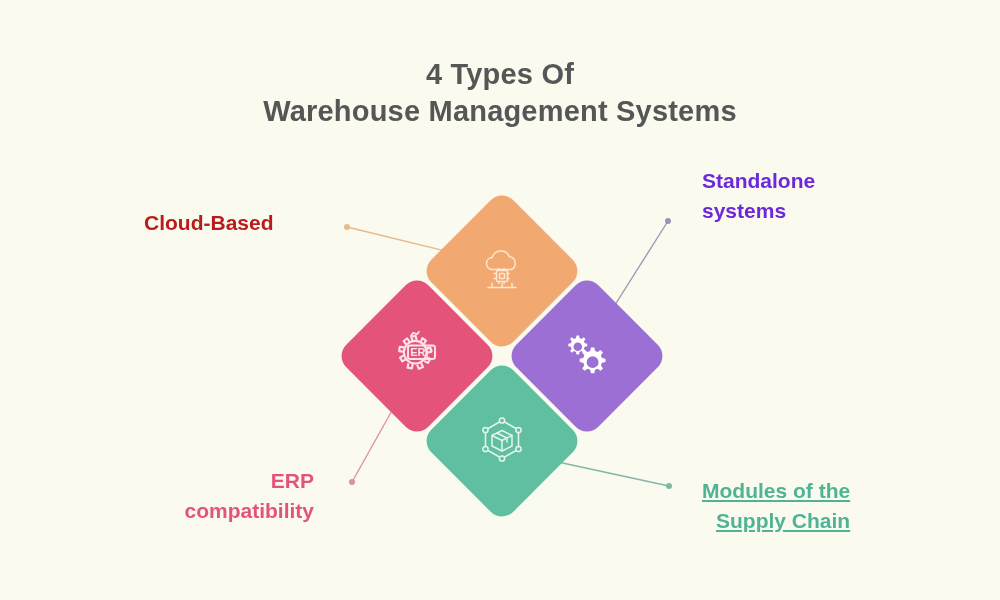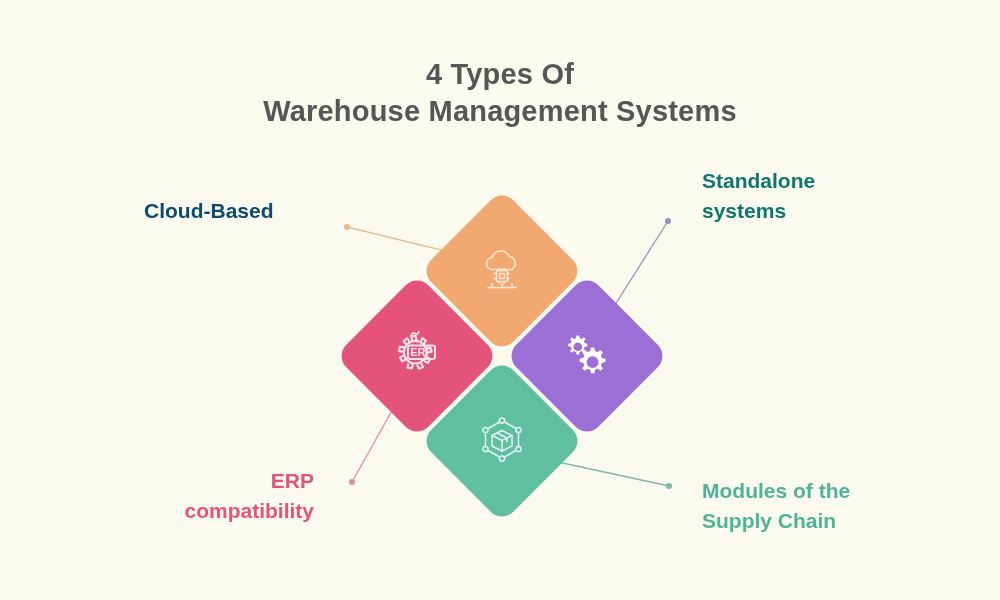--- a/index.html
+++ b/index.html
@@ -94,38 +94,39 @@
   
   .label {
     position: absolute;
     font-family: "Liberation Sans", sans-serif;
     font-weight: bold;
     font-size: 21px;
     line-height: 1.42;
     white-space: pre-line;
   }
   .label.cloud-label {
-    left: 144px; top: 196px;
-    color: #0c4a6e;
+    left: 144px; top: 208px;
+    color: #b91c1c;
     text-align: left;
   }
   .label.standalone-label {
     left: 702px; top: 166px;
-    color: #0f766e;
+    color: #6d28d9;
     text-align: left;
   }
   .label.erp-label {
     right: 686px; top: 466px;
     color: #E3537A;
     text-align: right;
   }
   .label.modules-label {
     left: 702px; top: 476px;
     color: #4FB396;
-    text-align: left;
+    text-align: right;
+    text-decoration: underline;
   }
 </style>
 </head>
 <body>
 
 <div id="infographic">
 
   <div class="title-block">
     <span class="title-line line1">4 Types Of</span>
     <span class="title-line line2">Warehouse Management Systems</span>

